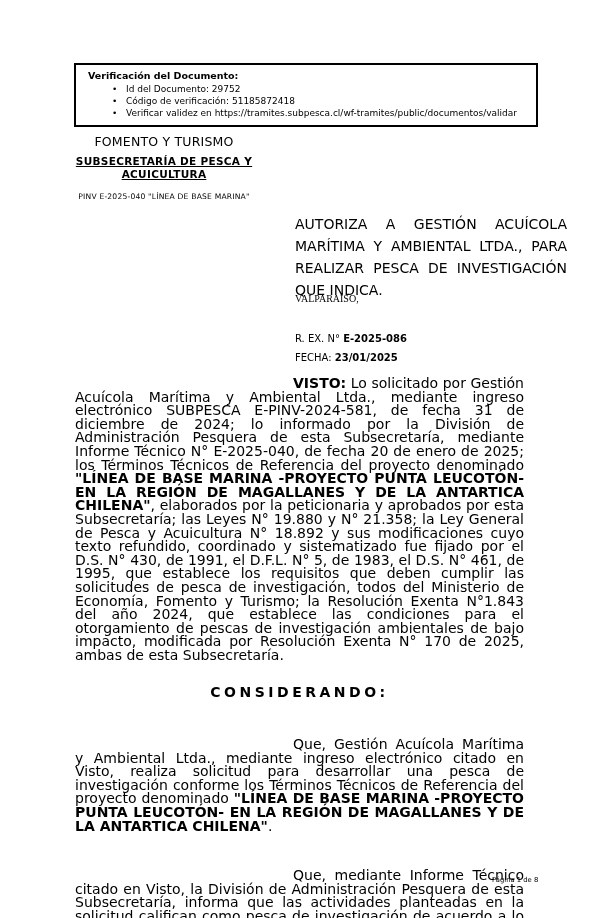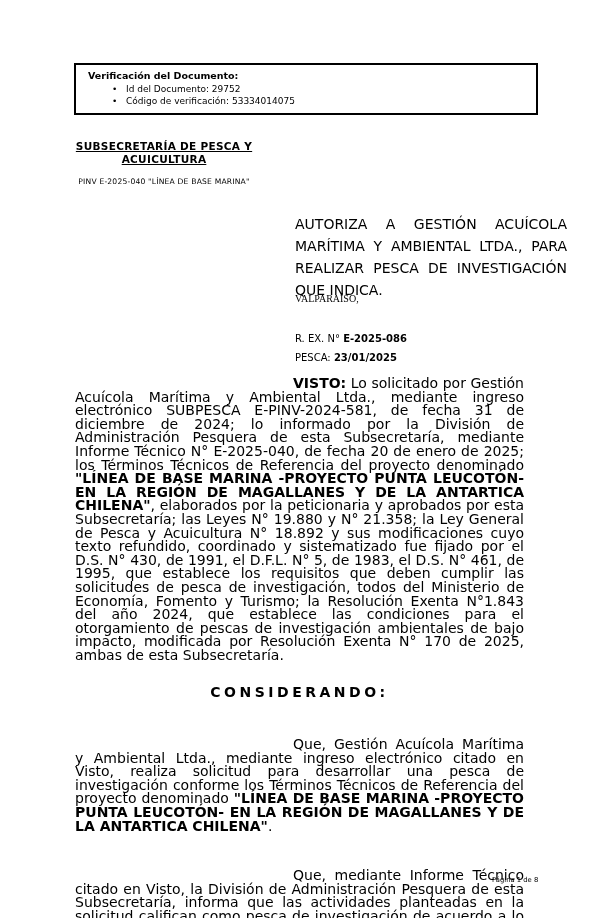--- a/index.html
+++ b/index.html
@@ -80,36 +80,38 @@
 </style>
 </head>
 <body>
 
 <div class="page">
 
   <div class="verify-box">
     <div class="verify-title">Verificación del Documento:</div>
     <ul class="verify-list">
       <li class="verify-item">Id del Documento: 29752</li>
-      <li class="verify-item">Código de verificación: 53334014075</li>
+      <li class="verify-item">Código de verificación: 51185872418</li>
+      <li class="verify-item">Verificar validez en https://tramites.subpesca.cl/wf-tramites/public/documentos/validar</li>
     </ul>
   </div>
 
   <div class="letterhead">
+    <div class="ministry-line">FOMENTO Y TURISMO</div>
     <div class="subsecretaria">SUBSECRETARÍA DE PESCA Y ACUICULTURA</div>
     <div class="project-ref">PINV E-2025-040 "LÍNEA DE BASE MARINA"</div>
   </div>
 
   <div class="subject-block">AUTORIZA A GESTIÓN ACUÍCOLA MARÍTIMA Y AMBIENTAL LTDA., PARA REALIZAR PESCA DE INVESTIGACIÓN QUE INDICA.</div>
 
   <div class="city-line">VALPARAÍSO,</div>
 
   <div class="res-line"><span>R. EX. N° </span><span class="bold">E-2025-086</span></div>
 
-  <div class="date-line"><span>PESCA: </span><span class="bold">23/01/2025</span></div>
+  <div class="date-line"><span>FECHA: </span><span class="bold">23/01/2025</span></div>
 
   <div class="body-col">
 
     <p class="par-indent"><span class="bold">VISTO:</span><span> Lo solicitado por Gestión Acuícola Marítima y Ambiental Ltda., mediante ingreso electrónico SUBPESCA E-PINV-2024-581, de fecha 31 de diciembre de 2024; lo informado por la División de Administración Pesquera de esta Subsecretaría, mediante Informe Técnico N° E-2025-040, de fecha 20 de enero de 2025; los Términos Técnicos de Referencia del proyecto denominado </span><span class="bold">"LÍNEA DE BASE MARINA -PROYECTO PUNTA LEUCOTÓN- EN LA REGIÓN DE MAGALLANES Y DE LA ANTARTICA CHILENA"</span><span>, elaborados por la peticionaria y aprobados por esta Subsecretaría; las Leyes N° 19.880 y N° 21.358; la Ley General de Pesca y Acuicultura N° 18.892 y sus modificaciones cuyo texto refundido, coordinado y sistematizado fue fijado por el D.S. N° 430, de 1991, el D.F.L. N° 5, de 1983, el D.S. N° 461, de 1995, que establece los requisitos que deben cumplir las solicitudes de pesca de investigación, todos del Ministerio de Economía, Fomento y Turismo; la Resolución Exenta N°1.843 del año 2024, que establece las condiciones para el otorgamiento de pescas de investigación ambientales de bajo impacto, modificada por Resolución Exenta N° 170 de 2025, ambas de esta Subsecretaría.</span></p>
 
     <p class="considerando-heading">CONSIDERANDO:</p>
 
     <p class="par-indent par-2"><span>Que, Gestión Acuícola Marítima y Ambiental Ltda., mediante ingreso electrónico citado en Visto, realiza solicitud para desarrollar una pesca de investigación conforme los Términos Técnicos de Referencia del proyecto denominado </span><span class="bold">"LÍNEA DE BASE MARINA -PROYECTO PUNTA LEUCOTÓN- EN LA REGIÓN DE MAGALLANES Y DE LA ANTARTICA CHILENA"</span><span>.</span></p>
 
     <p class="par-indent par-3">Que, mediante Informe Técnico citado en Visto, la División de Administración Pesquera de esta Subsecretaría, informa que las actividades planteadas en la solicitud califican como pesca de investigación de acuerdo a lo dispuesto en el artículo 2° N° 29 de la Ley General de Pesca y Acuicultura, de bajo impacto conforme lo señalado en la Resolución Exenta N° 1.843 de 2024, y sus modificaciones, de esta Subsecretaría, que</p>

